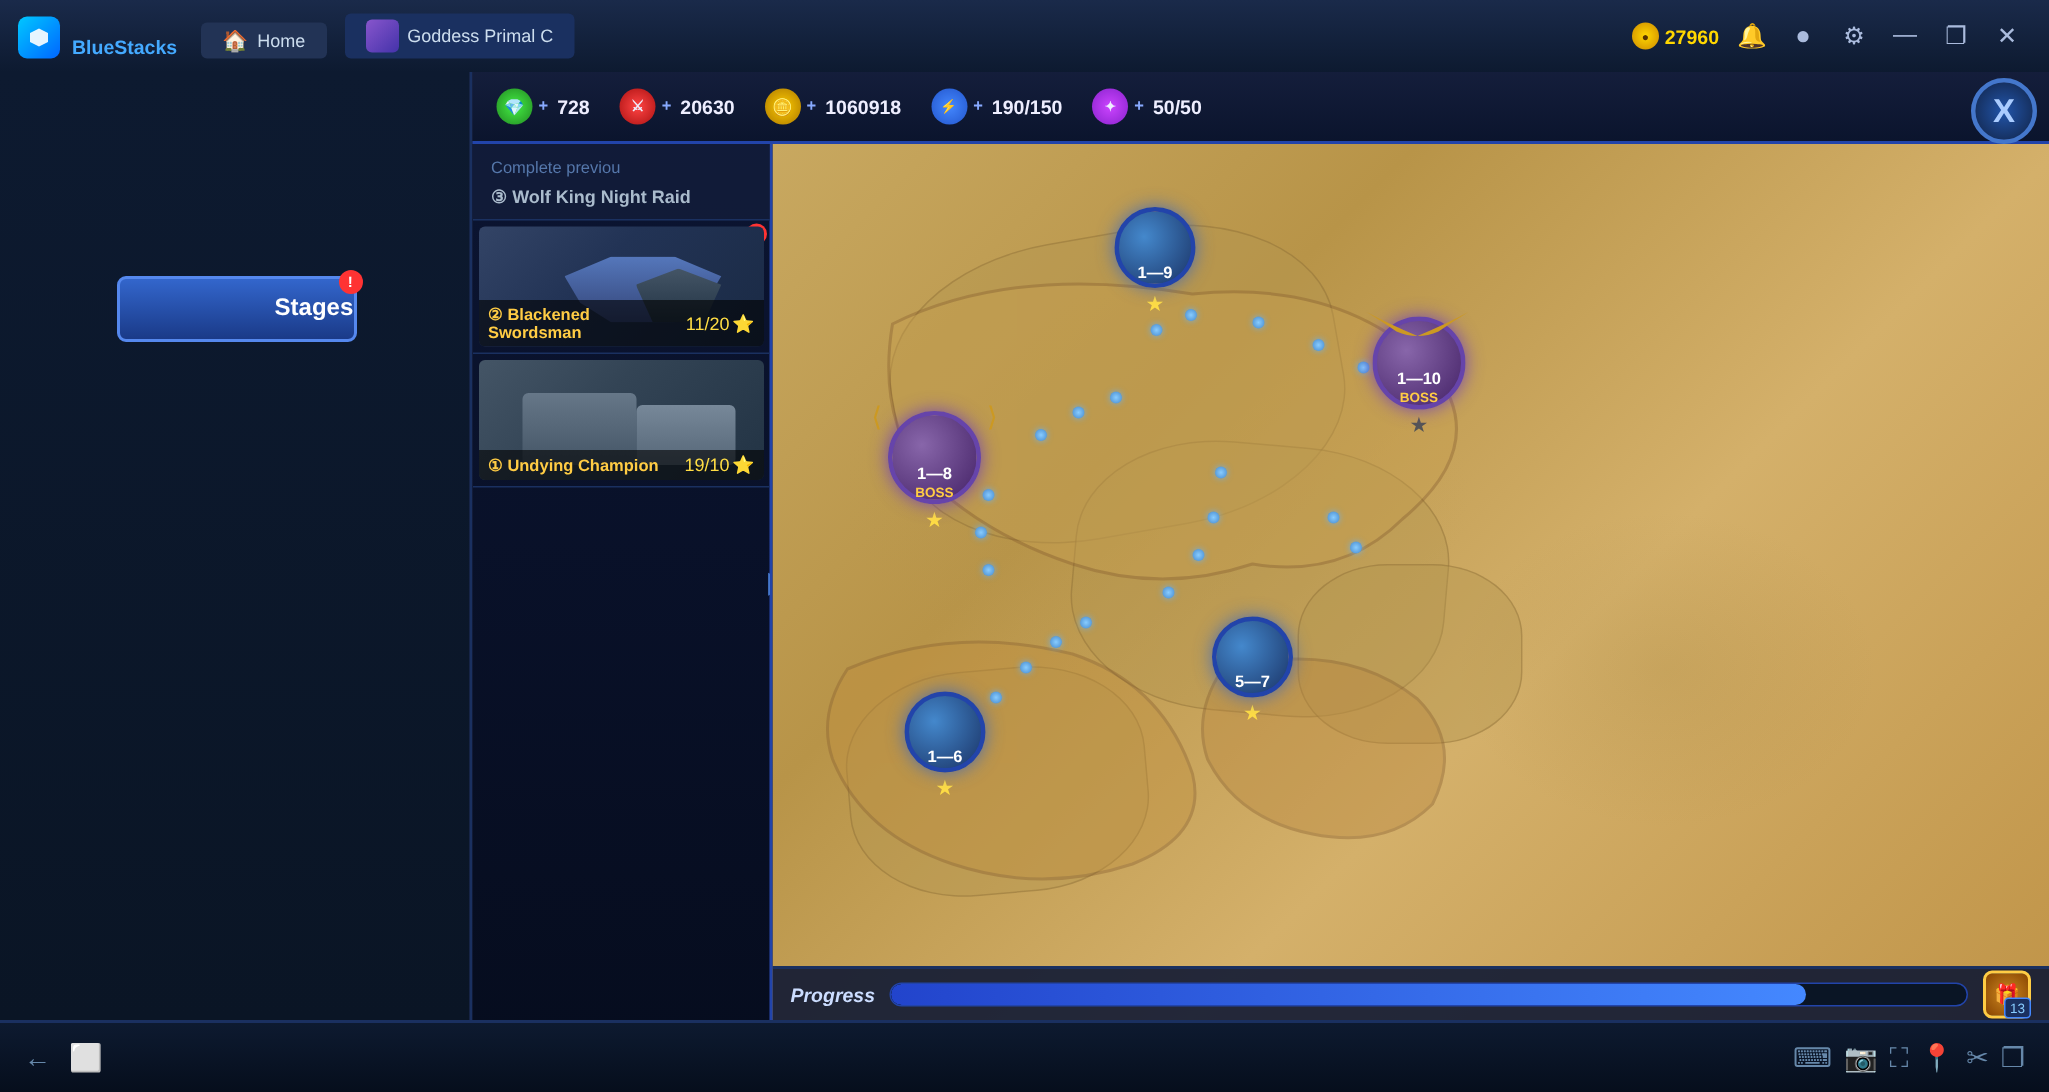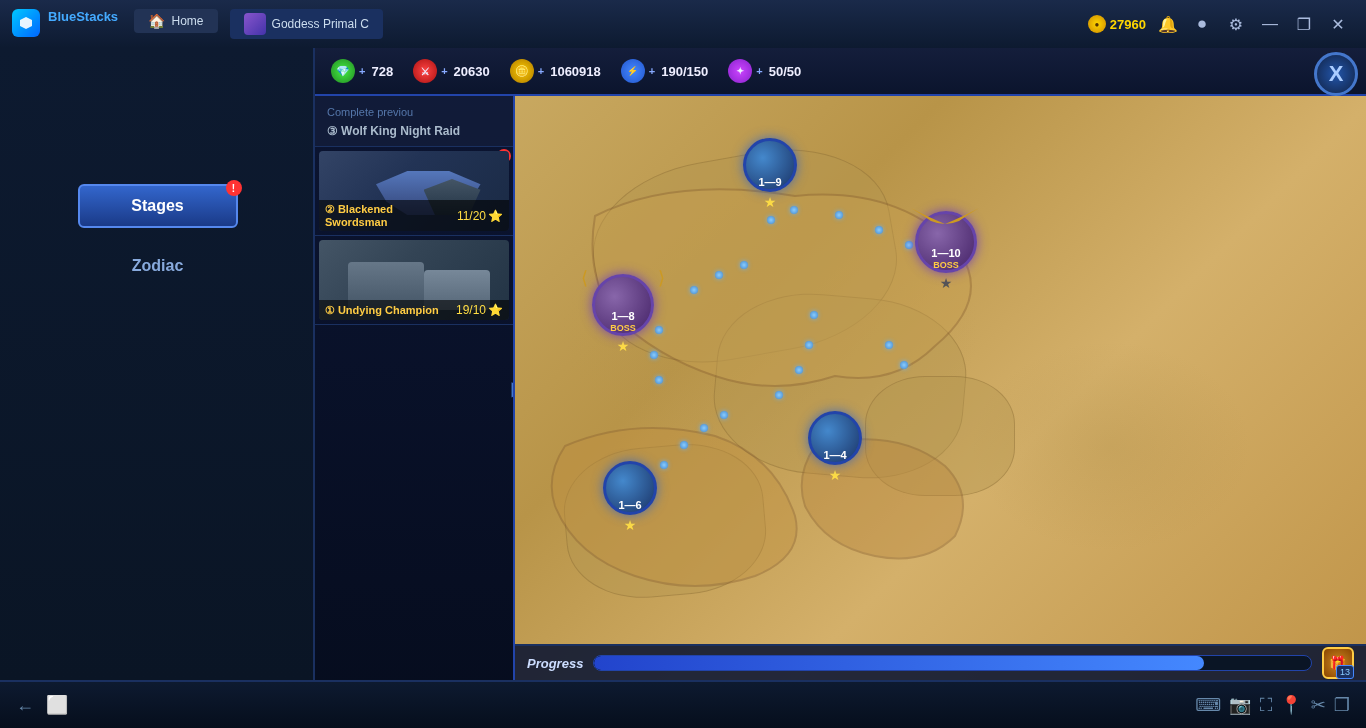--- a/index.html
+++ b/index.html
@@ -17,21 +17,21 @@
       width: 100%;
       height: 48px;
       background: linear-gradient(180deg, #1a2a4a 0%, #0d1a30 100%);
       display: flex;
       align-items: center;
       position: relative;
       z-index: 100;
     }
     .title-bar-left {
       display: flex;
-      align-items: flex-start;
+      align-items: flex-end;
       gap: 8px;
       padding: 0 12px;
     }
     .bluestacks-logo {
       width: 28px; height: 28px;
       background: linear-gradient(135deg, #00c8ff, #0066ff);
       border-radius: 6px;
       display: flex; align-items: center; justify-content: center;
       color: white; font-size: 10px; font-weight: bold;
     }
@@ -127,21 +127,21 @@
       position: absolute;
       top: 0; left: 0;
       width: 315px; height: 100%;
       background: linear-gradient(180deg, #0d1a30 0%, #0a1525 100%);
       border-right: 2px solid #1a3060;
     }
 
     .sidebar-btn {
       width: 160px; height: 44px;
       margin: 16px auto 0;
-      display: flex; align-items: center; justify-content: center;
+      display: flex; align-items: center; justify-content: flex-end;
       border-radius: 6px;
       font-size: 16px; font-weight: bold;
       cursor: pointer;
     }
     .sidebar-btn-stages {
       background: linear-gradient(180deg, #3366cc 0%, #1a3a88 100%);
       border: 2px solid #5588ee;
       color: #fff;
       position: relative;
     }
@@ -382,23 +382,20 @@
   </div>
 </div>
 
 <div class="game-area">
 
   <div class="left-sidebar">
     <div class="sidebar-nav">
       <div style="text-align:center;">
         <div class="sidebar-btn sidebar-btn-stages">
           <span>Stages</span>
-        </div>
-        <div class="sidebar-btn sidebar-btn-zodiac">
-          <span>Zodiac</span>
         </div>
       </div>
     </div>
   </div>
 
   <div class="resource-bar">
     <div class="resource-item">
       <div class="res-icon res-green">💎</div>
       <span class="res-plus">+</span>
       <span>728</span>
@@ -536,21 +533,21 @@
           <span style="color:#cc9922;font-size:18px;">⟩</span>
         </div>
         <span class="node-label">1—8</span>
         <span class="node-boss-text">BOSS</span>
       </div>
       <span class="node-star">★</span>
     </div>
 
     <div class="stage-node" style="left:293px;top:315px;">
       <div class="node-circle node-blue">
-        <span class="node-label">1—4</span>
+        <span class="node-label">5—7</span>
       </div>
       <span class="node-star">★</span>
     </div>
 
     <div class="stage-node" style="left:88px;top:365px;">
       <div class="node-circle node-blue">
         <span class="node-label">1—6</span>
       </div>
       <span class="node-star">★</span>
     </div>

